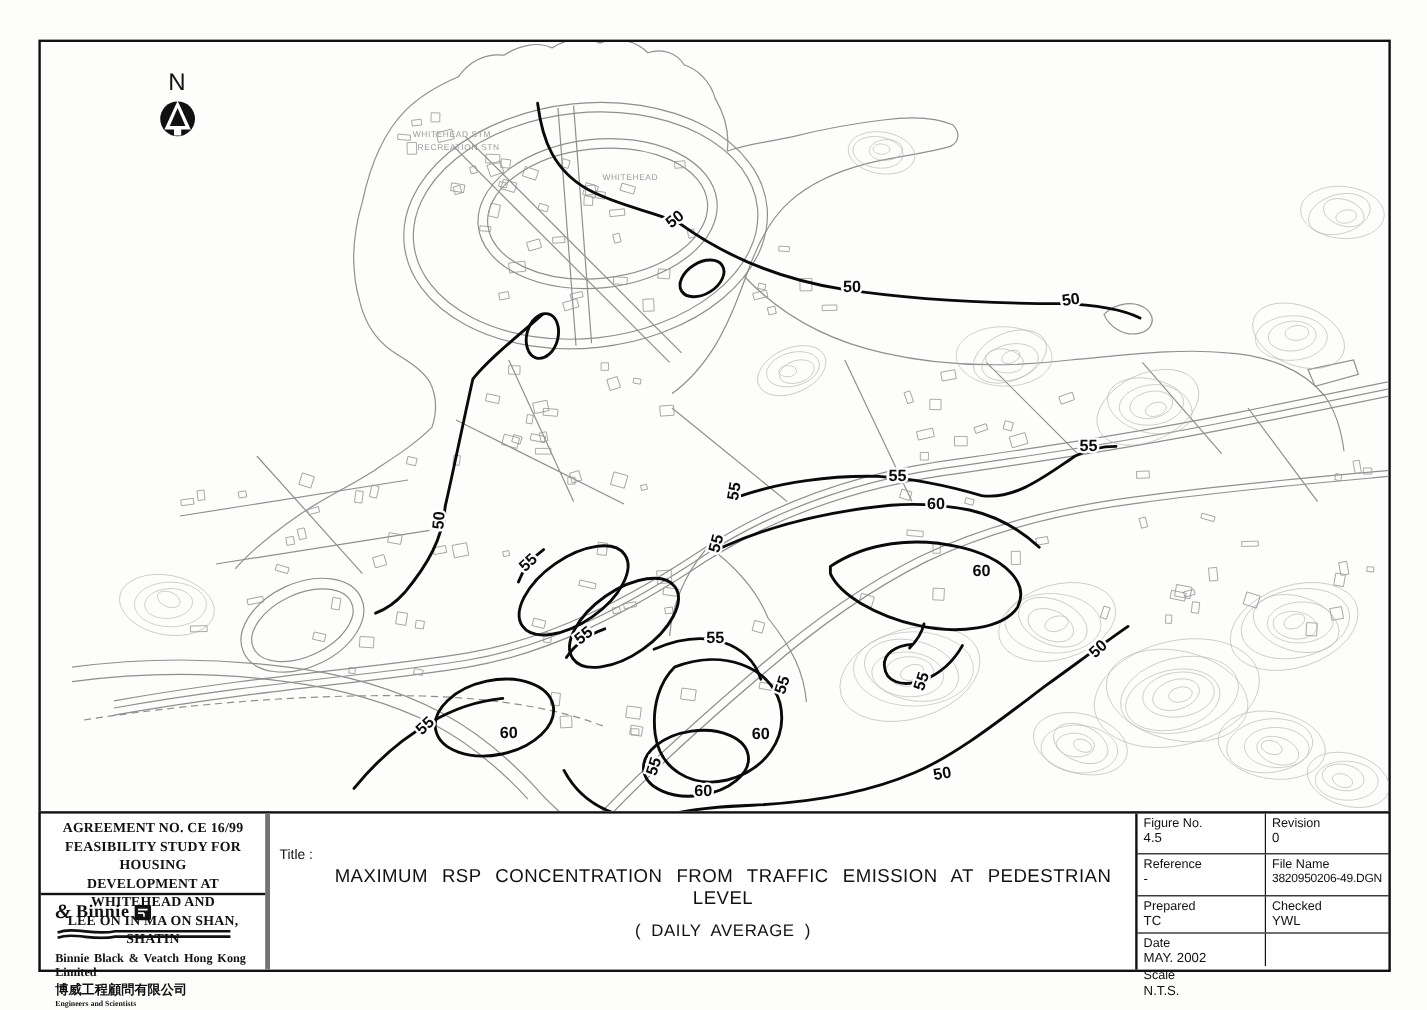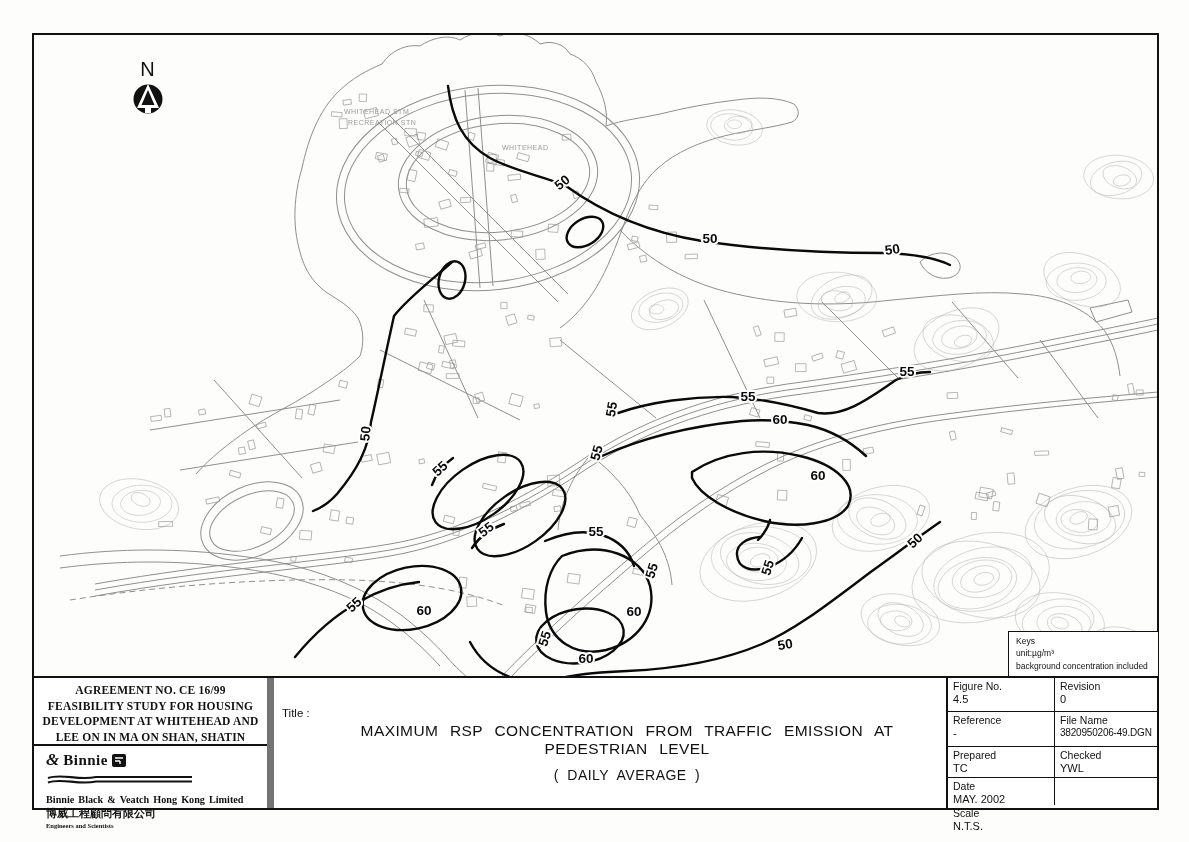--- a/index.html
+++ b/index.html
@@ -12,21 +12,21 @@
   .north .n{font-size:20px;font-weight:500;letter-spacing:1px;}
   
   .map{position:absolute;left:34px;top:35px;z-index:1;}
   
   .keys{position:absolute;left:1008px;top:631px;width:151px;height:45px;background:#fff;
     border:1.5px solid #111;border-bottom:none;box-sizing:border-box;z-index:6;
     padding:3px 7px;font-size:8.5px;line-height:1.45;}
   
   .tblock{position:absolute;left:32px;top:676px;width:1127px;height:134px;
     border:2px solid #111;box-sizing:border-box;display:flex;background:#fff;z-index:7;}
-  .col-left{width:240px;border-right:7px solid #737373;box-sizing:border-box;display:flex;flex-direction:column;}
+  .col-left{width:191px;border-right:4px solid #737373;box-sizing:border-box;display:flex;flex-direction:column;}
   .agreement{height:68px;border-bottom:2px solid #111;box-sizing:border-box;
     font-family:"Liberation Serif",serif;font-weight:700;font-size:11.5px;line-height:1.35;
     text-align:center;padding-top:5px;letter-spacing:.2px;}
   .company{flex:1;padding:4px 10px 0 12px;font-family:"Liberation Serif",serif;}
   .logo-row{display:flex;align-items:center;gap:4px;}
   .logo-amp{font-style:italic;font-weight:700;font-size:17px;}
   .logo-name{font-weight:700;font-size:15px;letter-spacing:.5px;}
   .company .cname{font-weight:700;font-size:10.2px;margin-top:6px;word-spacing:1.5px;}
   .company .czh{font-weight:700;font-size:11px;margin-top:1px;font-family:Liberation Mono, monospace;}
   .company .ctag{font-weight:700;font-size:6.5px;margin-top:1px;}
@@ -359,25 +359,20 @@
         <text transform="translate(772,569) rotate(-72)" text-anchor="middle" fill="#0a0a0a" stroke="#fff" stroke-width="4" paint-order="stroke">55</text>
         <text transform="translate(357,608) rotate(-42)" text-anchor="middle" fill="#0a0a0a" stroke="#fff" stroke-width="4" paint-order="stroke">55</text>
         <text transform="translate(424,615) rotate(0)" text-anchor="middle" fill="#0a0a0a" stroke="#fff" stroke-width="4" paint-order="stroke">60</text>
         <text transform="translate(634,616) rotate(0)" text-anchor="middle" fill="#0a0a0a" stroke="#fff" stroke-width="4" paint-order="stroke">60</text>
         <text transform="translate(549,640) rotate(-72)" text-anchor="middle" fill="#0a0a0a" stroke="#fff" stroke-width="4" paint-order="stroke">55</text>
         <text transform="translate(786,649) rotate(-10)" text-anchor="middle" fill="#0a0a0a" stroke="#fff" stroke-width="4" paint-order="stroke">50</text>
         <text transform="translate(586,663) rotate(0)" text-anchor="middle" fill="#0a0a0a" stroke="#fff" stroke-width="4" paint-order="stroke">60</text>
       </g>
   </svg>
 
-  <div class="keys">
-    <div>Keys</div>
-    <div>unit:µg/m³</div>
-    <div>background concentration included</div>
-  </div>
 
   <div class="tblock">
     <div class="col-left">
       <div class="agreement">
         <div>AGREEMENT NO. CE 16/99</div>
         <div>FEASIBILITY STUDY FOR HOUSING</div>
         <div>DEVELOPMENT AT WHITEHEAD AND</div>
         <div>LEE ON IN MA ON SHAN, SHATIN</div>
       </div>
       <div class="company">

